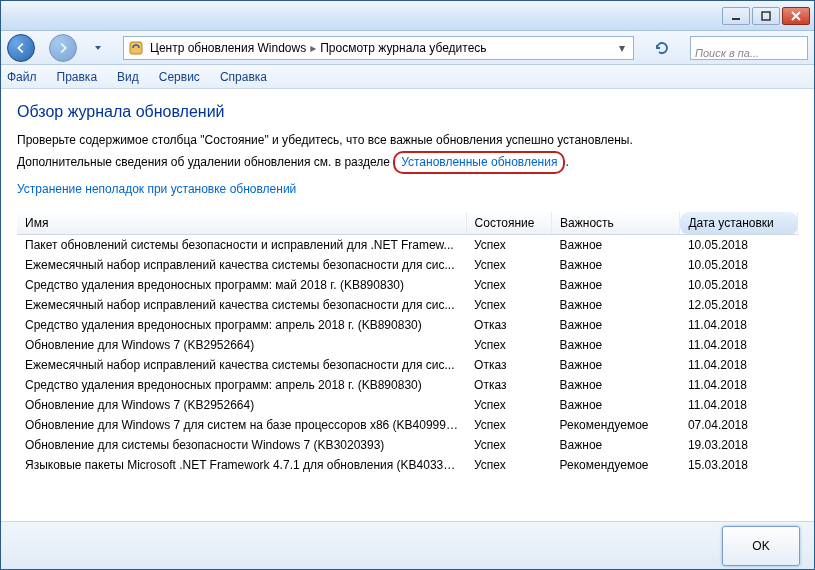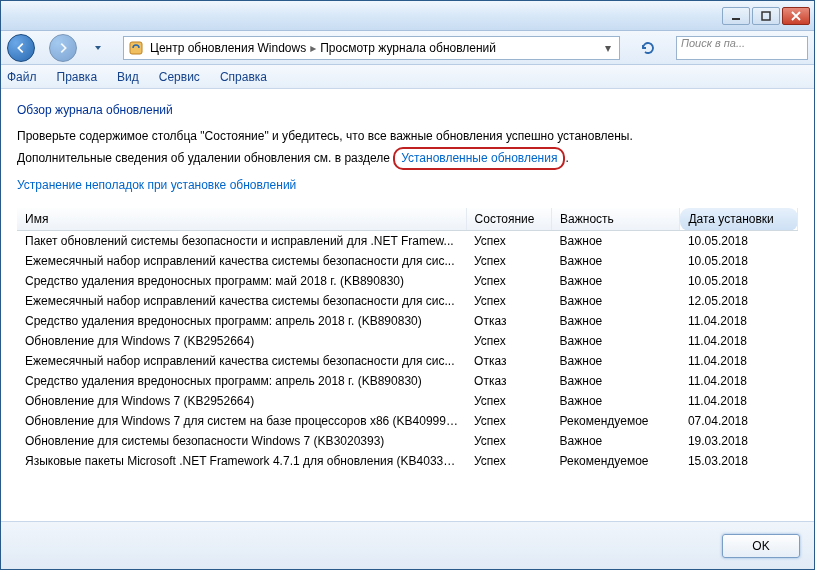--- a/index.html
+++ b/index.html
@@ -12,39 +12,39 @@
 .navbar { height: 34px; display: flex; align-items: center; padding: 3px 6px; background: linear-gradient(to bottom, #f2f7fd, #e1ecf9); border-bottom: 1px solid #b8cde4; gap: 14px; }
 .navbtn { width: 28px; height: 28px; border-radius: 50%; background: radial-gradient(circle at 30% 30%, #6aa8e8, #2a68b0); display: flex; align-items: center; justify-content: center; color: #fff; border: 1px solid #1a4a80; cursor: default; }
 .navbtn.disabled { opacity: .55; }
 .navbtn svg { width: 14px; height: 14px; fill: #fff; }
 .navdrop { width: 14px; height: 22px; display: flex; align-items: center; justify-content: center; }
 .breadcrumb { flex: 1; height: 24px; background: #fff; border: 1px solid #9ab4d0; display: flex; align-items: center; padding: 0 4px; font-size: 12px; color: #000; margin-left: 4px; }
 .bcicon { width: 16px; height: 16px; margin-right: 6px; display:inline-flex; align-items:center; justify-content:center; }
 .bcsep { margin: 0 4px; color: #666; }
 .bcdrop { margin-left: auto; color: #555; padding: 0 4px; }
 .refresh { width: 24px; height: 24px; display: flex; align-items: center; justify-content: center; border: 1px solid transparent; margin: 0 2px; color: #2a68b0; }
-.searchbox { width: 132px; height: 24px; background: #fff; border: 1px solid #9ab4d0; display: flex; align-items: flex-start; padding: 0 4px; color: #888; font-style: italic; font-size: 11px; }
+.searchbox { width: 118px; height: 24px; background: #fff; border: 1px solid #9ab4d0; display: flex; align-items: flex-end; padding: 0 4px; color: #888; font-style: italic; font-size: 11px; }
 .menubar { height: 24px; background: linear-gradient(to bottom, #f5f9fe, #e6eff9); border-bottom: 1px solid #c8d8ea; display: flex; align-items: center; padding: 0 6px; gap: 20px; font-size: 12px; }
 .menuit { color: #15428b; cursor: default; }
 .content { flex: 1; background: #fff; padding: 14px 16px 10px 16px; display: flex; flex-direction: column; overflow: hidden; }
-.heading { color: #003399; font-size: 12px; font-weight: normal; margin-bottom: 10px; }
+.heading { color: #003399; font-size: 16px; font-weight: normal; margin-bottom: 10px; }
 .para { font-size: 12px; color: #000; line-height: 1.5; margin-bottom: 2px; }
 .link { color: #0066cc; text-decoration: none; cursor: pointer; }
 .link-highlight { border: 2px solid #c02020; border-radius: 10px; padding: 0 6px 1px 6px; display: inline-block; }
 .tablewrap { margin-top: 12px; flex: 1; overflow: hidden; }
 table { width: 100%; border-collapse: collapse; font-size: 12px; }
 thead th { text-align: left; font-weight: normal; padding: 4px 8px; border-bottom: 1px solid #d0d8e0; border-right: 1px solid #e4eaf1; background: linear-gradient(to bottom, #fdfefe, #eef3f9); color: #000; white-space: nowrap; }
 thead th:last-child { background: linear-gradient(to bottom, #e6f0fb, #cde0f4); }
 tbody td { padding: 3px 8px; white-space: nowrap; overflow: hidden; text-overflow: ellipsis; color: #000; }
 .col-name { width: 420px; max-width: 420px; }
 .col-state { width: 80px; }
 .col-imp { width: 120px; }
 .col-date { width: 110px; border-radius: 9px; }
 .footer { height: 48px; border-top: 1px solid #c8d8ea; background: linear-gradient(to bottom, #f0f5fb, #e1ebf6); display: flex; align-items: center; justify-content: flex-end; padding: 0 14px; }
-.okbtn { width: 78px; height: 24px; background: linear-gradient(to bottom, #fefefe, #e6eef7); border: 1px solid #7a9ec6; border-radius: 3px; font-size: 12px; cursor: default; box-shadow: 0 0 3px rgba(80,140,210,.6); }
+.okbtn { width: 78px; height: 40px; background: linear-gradient(to bottom, #fefefe, #e6eef7); border: 1px solid #7a9ec6; border-radius: 3px; font-size: 12px; cursor: default; box-shadow: 0 0 3px rgba(80,140,210,.6); }
 </style>
 </head>
 <body>
 
 <div class="window">
 
   <div class="titlebar">
     <div class="winbtn">
         <svg viewBox="0 0 10 10">
           <rect x="1" y="7" width="8" height="2" fill="#333"></rect>
@@ -80,21 +80,21 @@
       </div>
     <div class="breadcrumb">
       <span class="bcicon">
           <svg width="14" height="14" viewBox="0 0 14 14">
             <rect x="1" y="1" width="12" height="12" rx="2" fill="#f0c060" stroke="#c08020"></rect>
             <path d="M4 7 A3 3 0 1 1 10 7" stroke="#2a68b0" stroke-width="1.5" fill="none"></path>
           </svg>
         </span>
       <span>Центр обновления Windows</span>
       <span class="bcsep">▸</span>
-      <span>Просмотр журнала обновлений</span>
+      <span>Просмотр журнала убедитесь</span>
       <span class="bcdrop">▾</span>
     </div>
     <div class="refresh">
         <svg width="16" height="16" viewBox="0 0 16 16">
           <path d="M3 8 A5 5 0 1 1 5 12" stroke="#2a68b0" stroke-width="1.8" fill="none"></path>
           <path d="M3 5 L3 8 L6 8" stroke="#2a68b0" stroke-width="1.8" fill="none"></path>
         </svg>
       </div>
     <div class="searchbox">
       <span>Поиск в па...</span>

